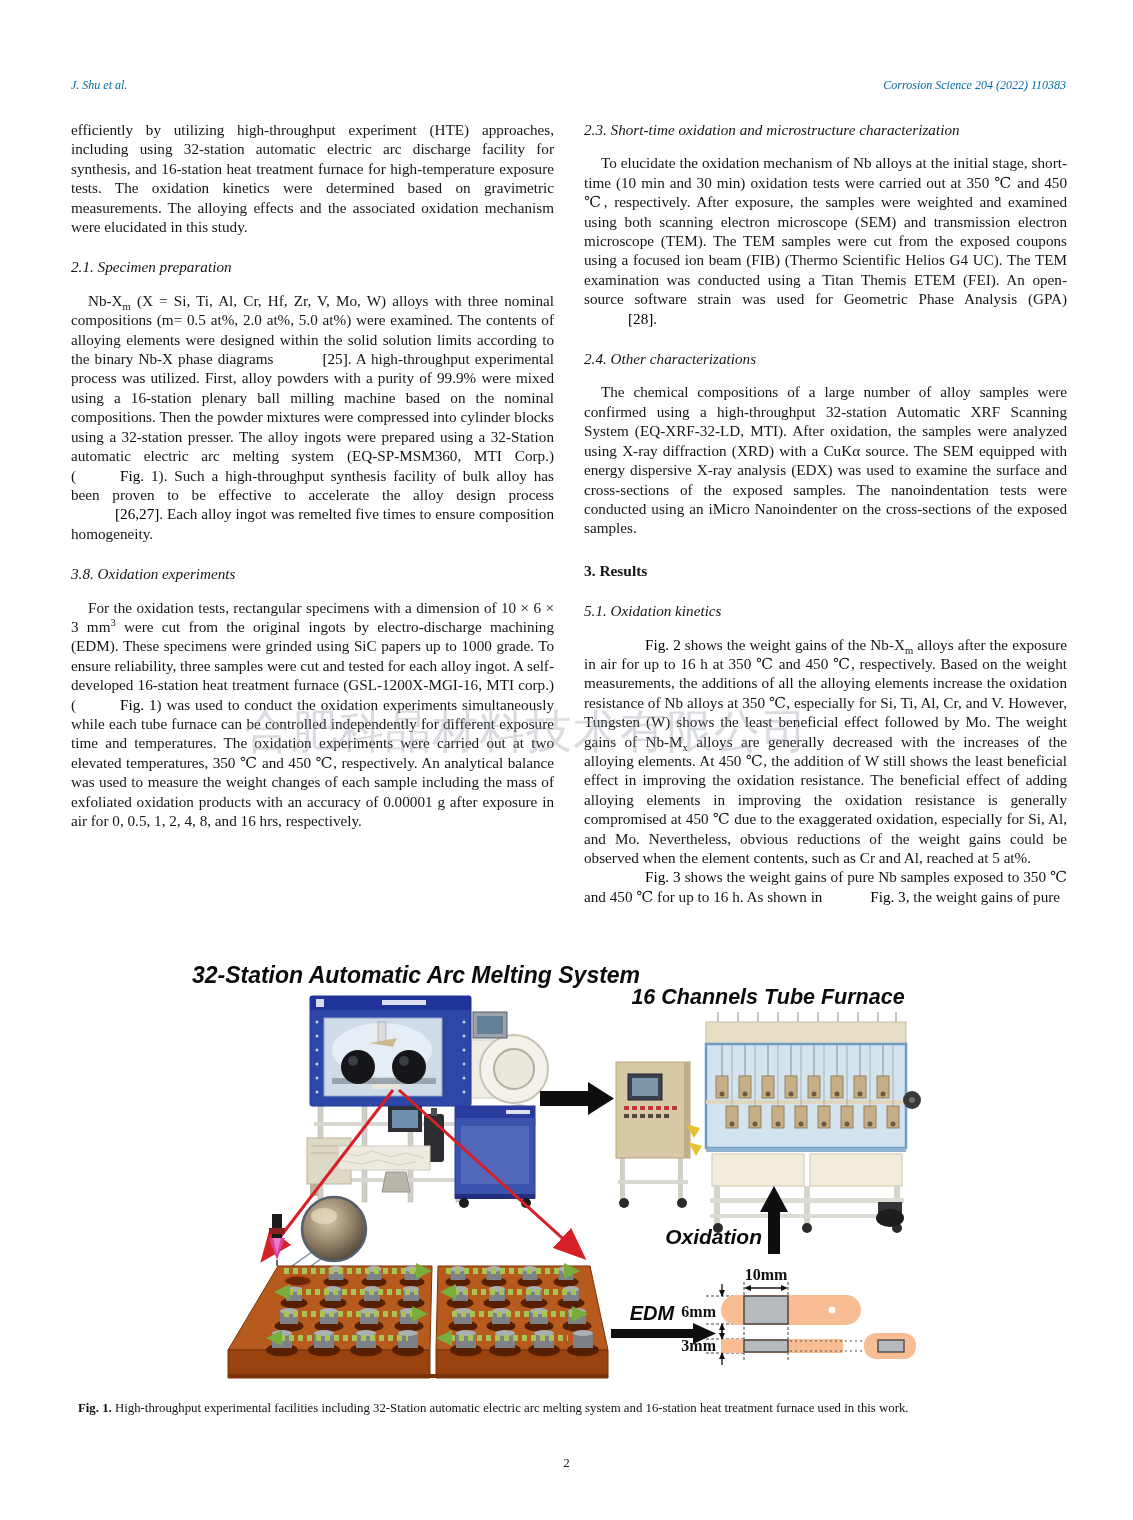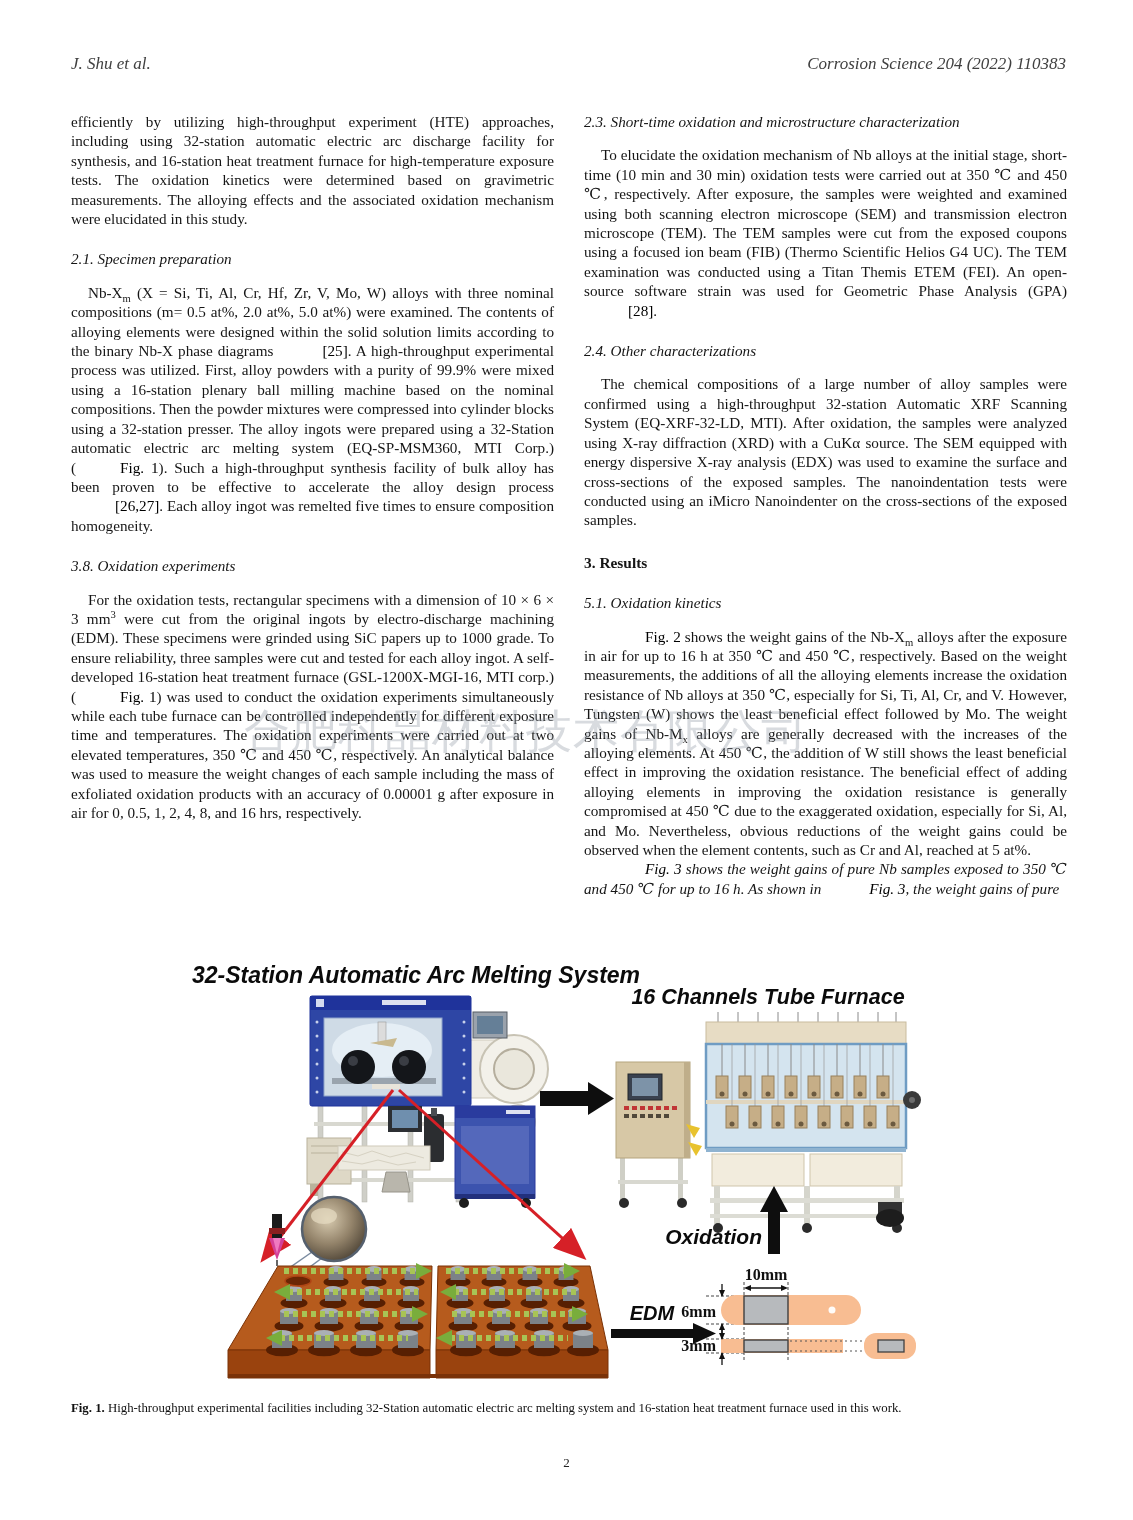--- a/index.html
+++ b/index.html
@@ -1,38 +1,38 @@
 <!DOCTYPE html>
 <html><head>
 <meta charset="utf-8">
 <style>
   html,body{margin:0;padding:0;background:#888;}
   .page{position:relative;width:1133px;height:1520px;background:#ffffff;margin:0 auto;
         font-family:"Liberation Serif","DejaVu Serif",serif;color:#151515;overflow:hidden;}
-  .hdr{position:absolute;top:54px;left:71px;width:995px;font-style:italic;font-size:17px;color:#404040;}
+  .hdr{position:absolute;top:78px;left:71px;width:995px;font-style:italic;font-size:12px;color:#0369a1;}
   .hdr .right{float:right;text-align:right;}
-  .col{position:absolute;top:112px;width:483px;font-size:15.2px;line-height:19.4px;text-align:justify;}
+  .col{position:absolute;top:120px;width:483px;font-size:15.2px;line-height:19.4px;text-align:justify;}
   .col-left{left:71px;}
   .col-right{left:584px;}
   .col p{margin:14px 0 0;}
   .col p.cont{margin:0;}
-  .col p.follow{margin:0;font-style:italic;}
+  .col p.follow{margin:0;}
   .col p.ind{text-indent:17px;}
   h2.sec{font-size:15.4px;font-weight:bold;margin:23px 0 0;line-height:19.4px;}
   h3.sub{font-size:15.2px;font-weight:normal;font-style:italic;margin:21px 0 0;line-height:19.4px;}
   h3.first{margin:0;}
   .link{color:#000000;padding-left:44px;}
   .sub{vertical-align:sub;font-size:0.70em;line-height:0;}
   .sup{vertical-align:super;font-size:0.70em;line-height:0;}
   .b{font-weight:bold;}
   .watermark{position:absolute;left:244px;top:710px;font-size:46px;line-height:1.1;
              color:rgba(152,161,172,0.38);letter-spacing:1px;white-space:nowrap;
              font-family:Liberation Mono, monospace;pointer-events:none;z-index:5;}
   .figwrap{position:absolute;left:66px;top:950px;width:1040px;height:452px;}
-  .caption{position:absolute;left:71px;top:1400px;width:995px;font-size:12.8px;line-height:17px;
+  .caption{position:absolute;left:78px;top:1400px;width:995px;font-size:12.8px;line-height:17px;
            text-align:justify;color:#111;}
   .pageno{position:absolute;left:0;top:1455px;width:100%;text-align:center;font-size:13px;color:#222;}
   svg text{font-family:"Liberation Sans","DejaVu Sans",sans-serif;}
   svg .figtitle{font-weight:bold;font-style:italic;fill:#0b0b0b;}
   svg .dim{font-family:"Liberation Serif","DejaVu Serif",serif;font-weight:bold;fill:#111;}
 </style>
 </head>
 <body>
 
 <div class="page">

